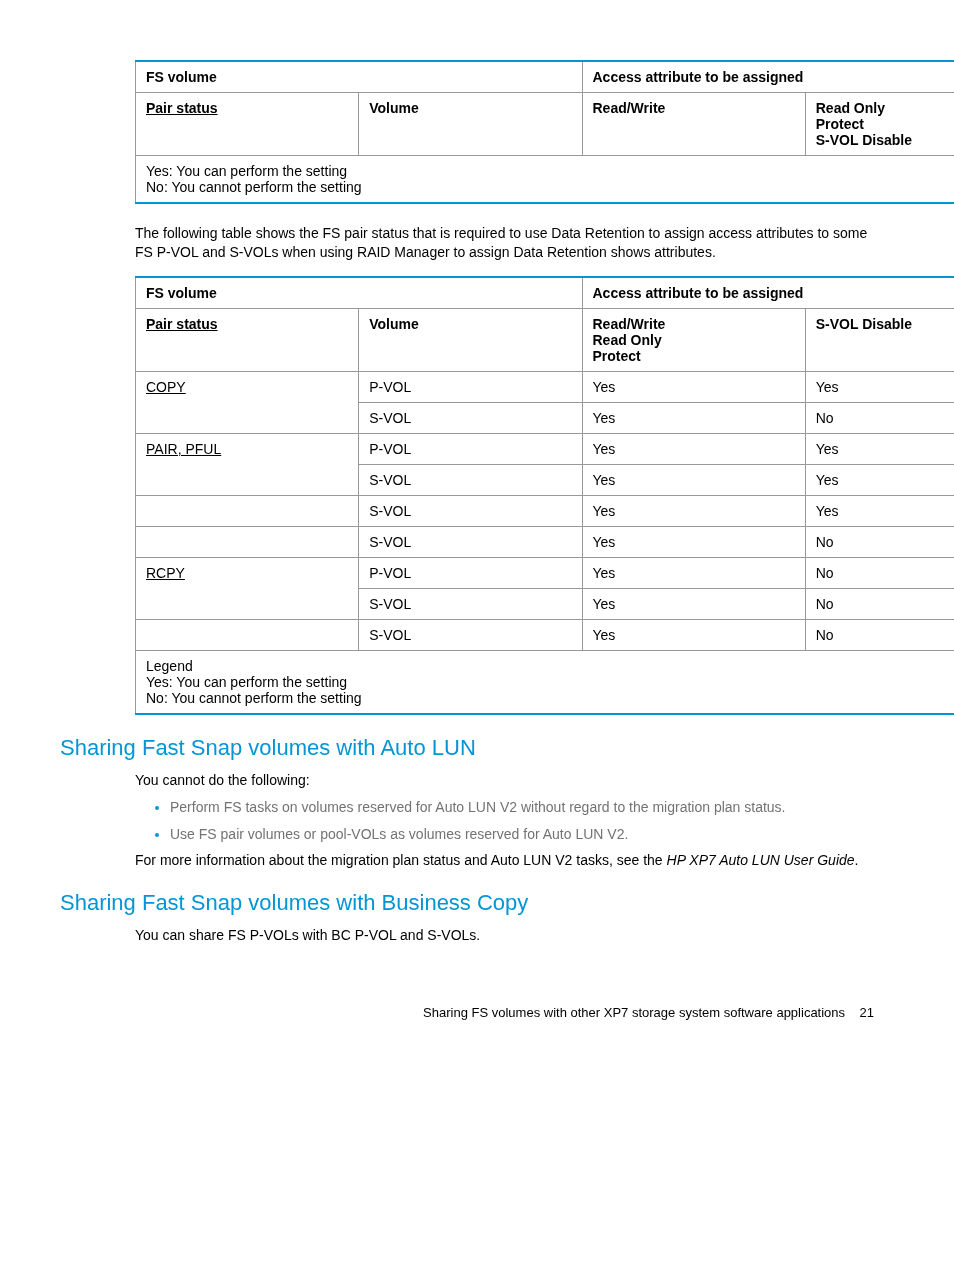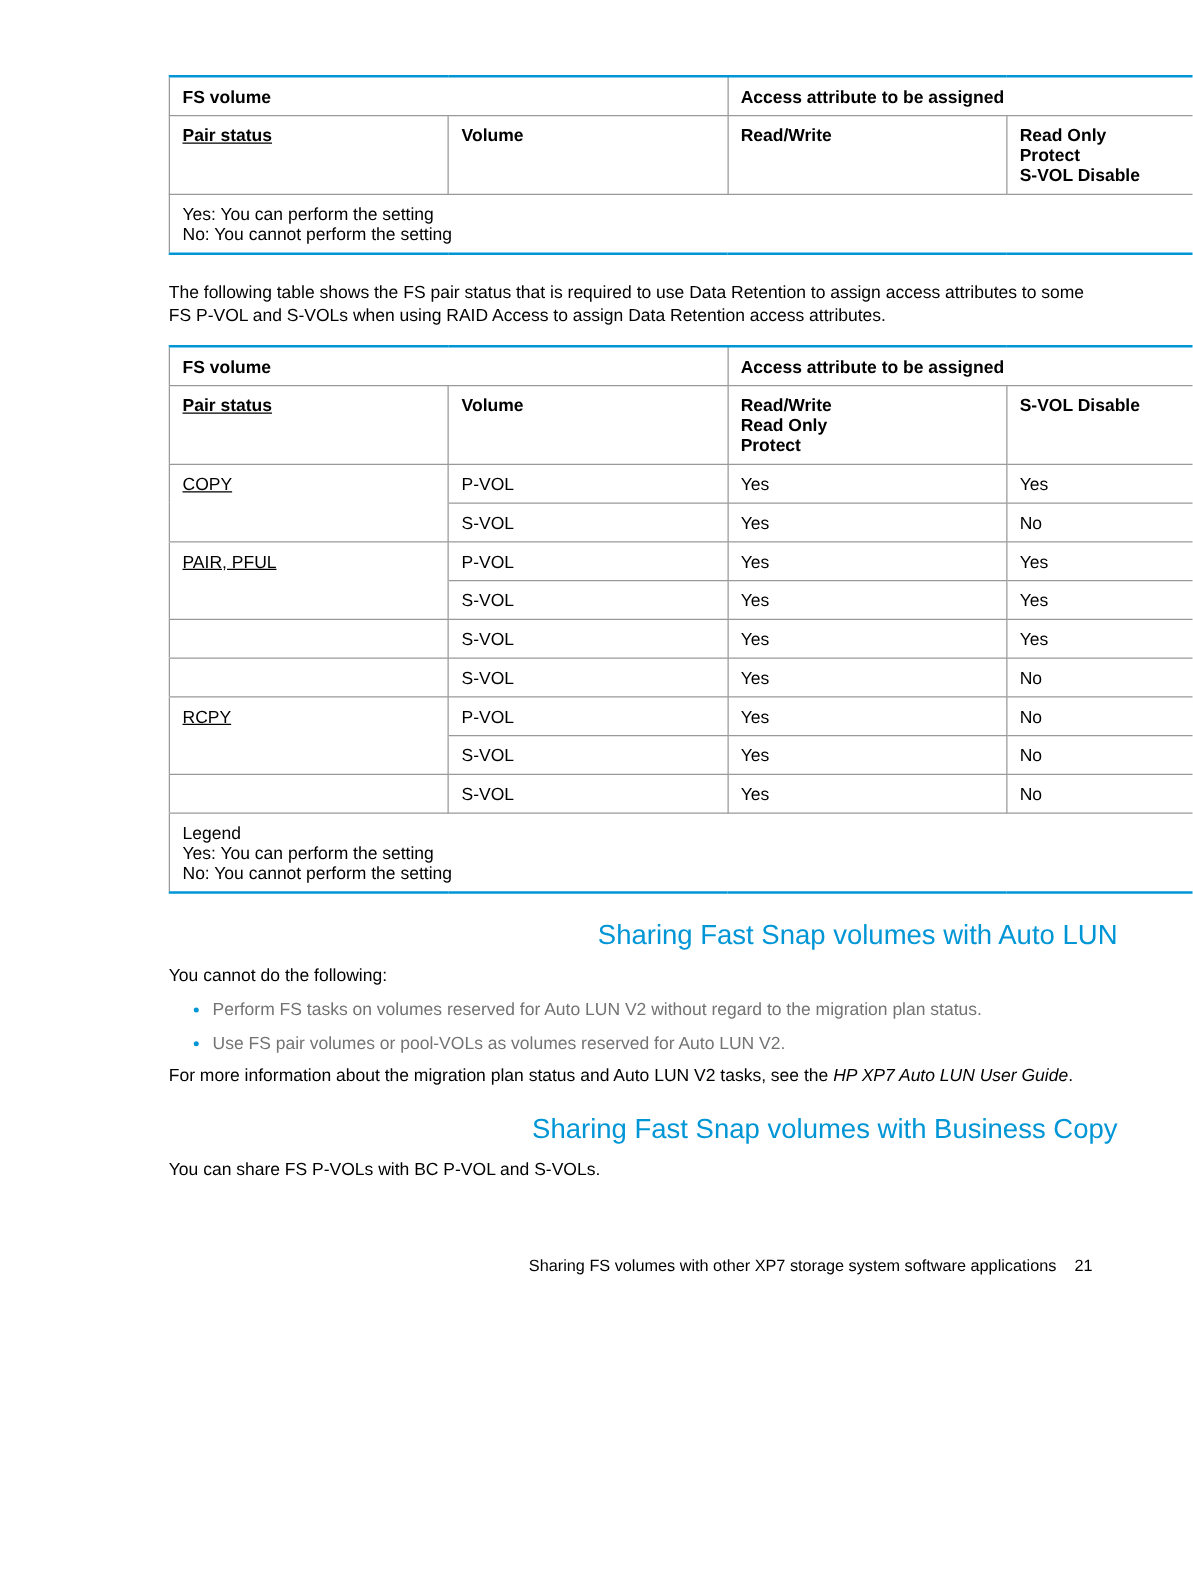--- a/index.html
+++ b/index.html
@@ -79,21 +79,20 @@
     width: 740px;
     line-height: 1.35;
     margin-top: 16px;
     margin-bottom: 14px;
   }
   h2 {
     font-weight: normal;
     color: #0096d6;
     font-size: 22px;
     margin: 20px 0 10px 0;
-    text-align: right;
   }
   ul {
     margin: 6px 0 6px 110px;
     padding: 0;
     width: 700px;
   }
   ul li {
     margin-bottom: 8px;
     line-height: 1.35;
     color: #737373;
@@ -136,21 +135,21 @@
   <tbody>
     <tr>
       <td colspan="4">
         <div>Yes: You can perform the setting</div>
         <div>No: You cannot perform the setting</div>
       </td>
     </tr>
   </tbody>
 </table>
 
-<p class="paragraph">The following table shows the FS pair status that is required to use Data Retention to assign access attributes to some FS P-VOL and S-VOLs when using RAID Access to assign Data Retention access attributes.</p>
+<p class="paragraph">The following table shows the FS pair status that is required to use Data Retention to assign access attributes to some FS P-VOL and S-VOLs when using RAID Manager to assign Data Retention shows attributes.</p>
 
 <table class="t2">
   <thead>
     <tr class="hdrrow1">
       <th colspan="2">FS volume</th>
       <th colspan="2">Access attribute to be assigned</th>
     </tr>
     <tr class="hdrrow2">
       <th class="c1">Pair status</th>
       <th class="c2">Volume</th>

